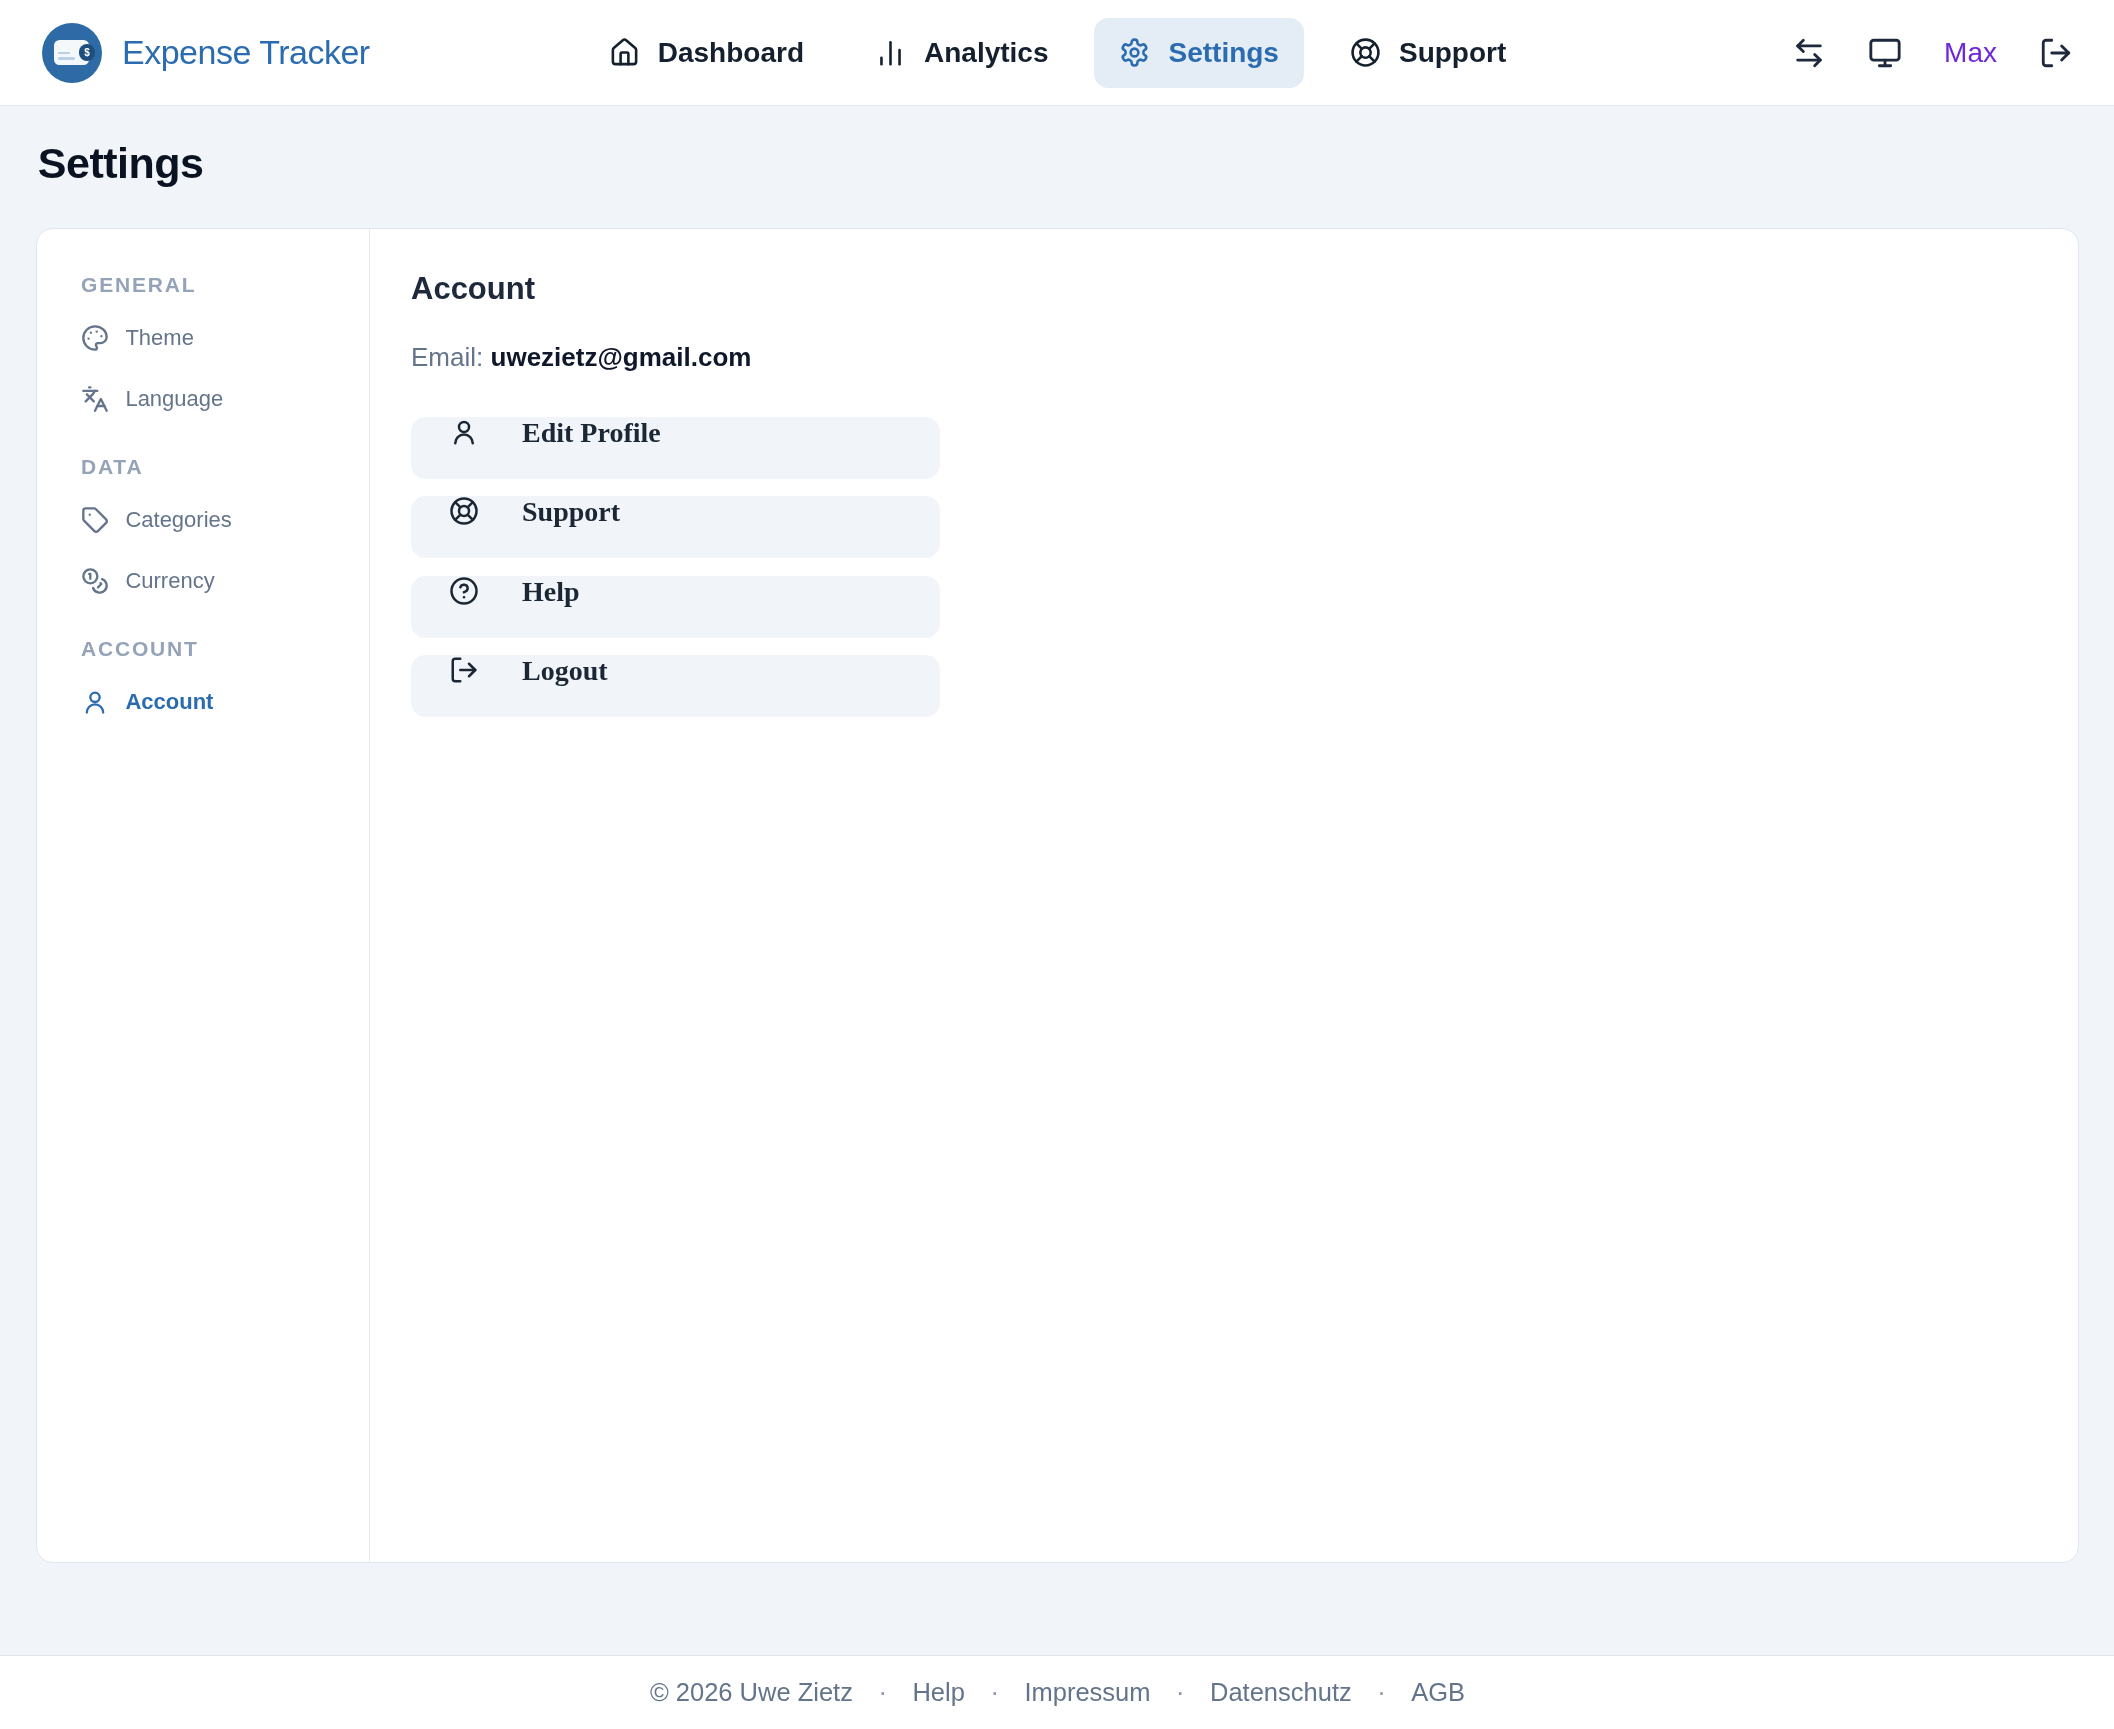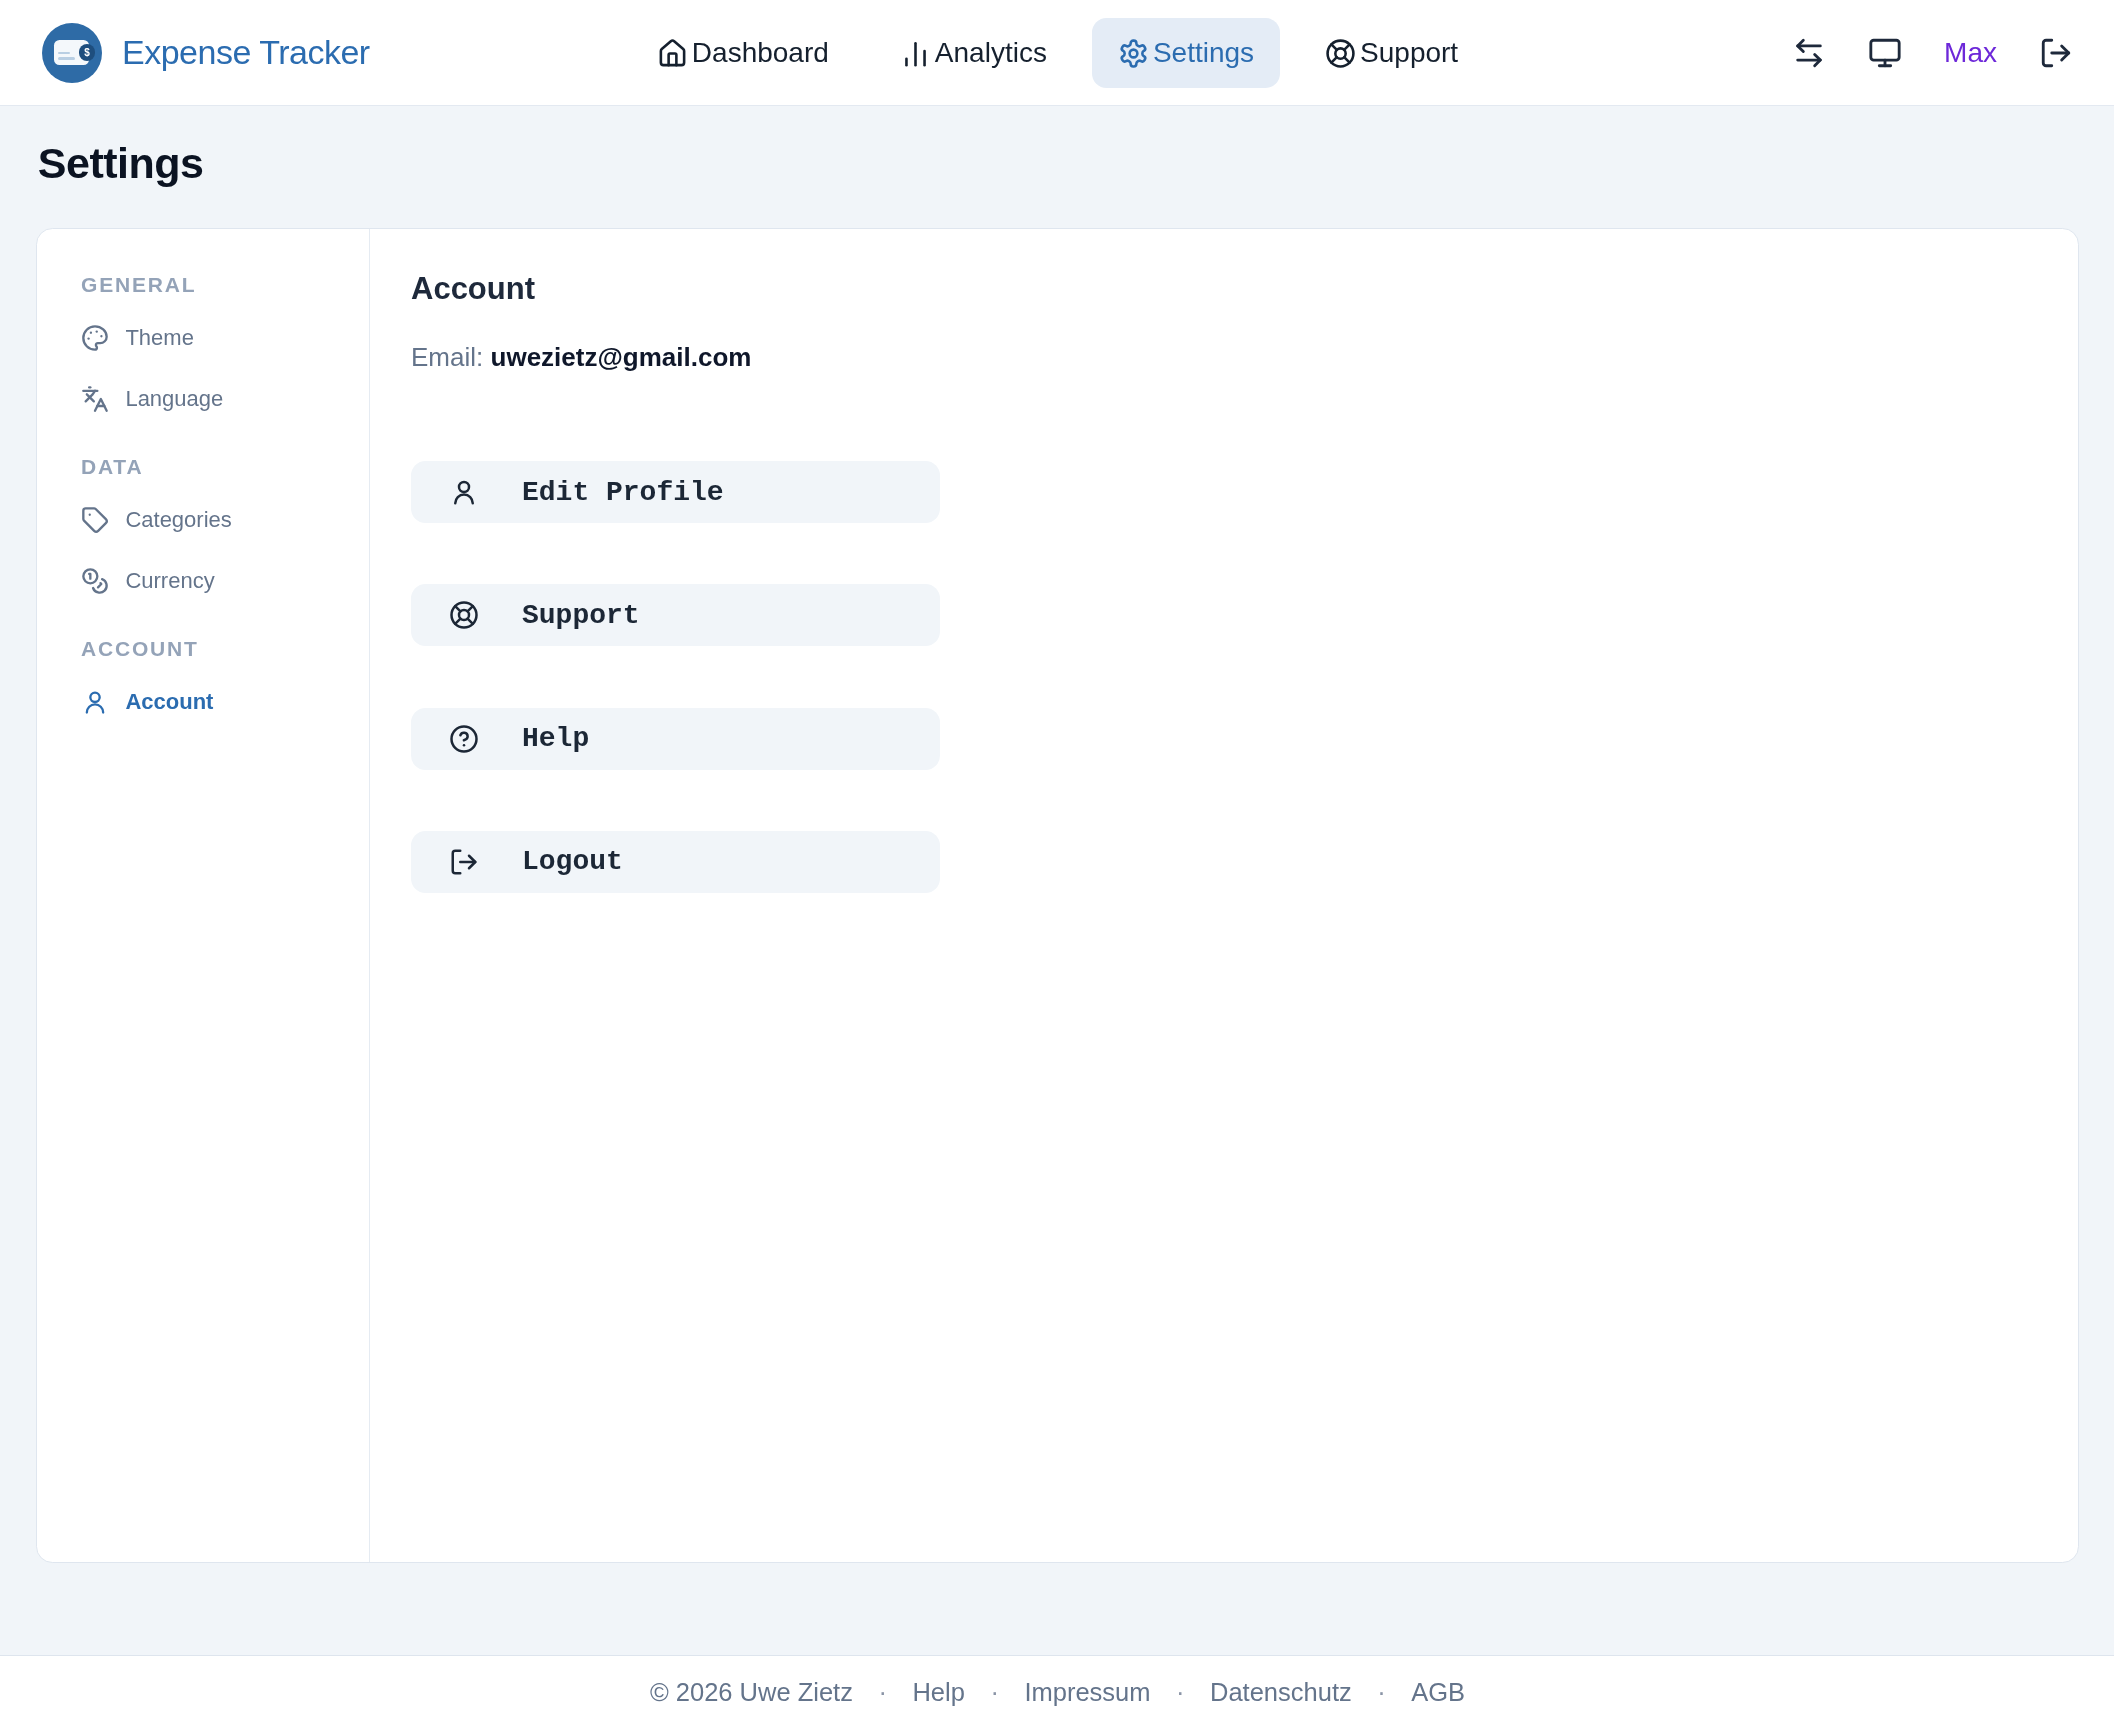--- a/index.html
+++ b/index.html
@@ -32,22 +32,22 @@
   .logo-line.l2{left:4.5px;bottom:5.5px;width:16.4px;}
   .logo-badge{
     position:absolute;right:-6.4px;top:4.5px;width:16.4px;height:16.4px;border-radius:50%;
     background:#1e4e7e;color:#fff;font-size:10px;font-weight:700;
     display:flex;align-items:center;justify-content:center;
   }
   .brand-name{font-size:34px;font-weight:400;color:var(--brand);letter-spacing:-0.5px;white-space:nowrap;}
 
   nav{display:flex;align-items:center;gap:20px;flex:none;}
   .nav-item{
-    display:flex;align-items:flex-end;gap:4px;padding:19px 25.5px;border-radius:14.5px;
-    font-size:28px;font-weight:400;color:#15202e;
+    display:flex;align-items:flex-start;gap:18px;padding:19px 25.5px;border-radius:14.5px;
+    font-size:28px;font-weight:700;color:#15202e;
   }
   .nav-item svg{width:31px;height:31px;}
   .nav-item.active{background:var(--nav-active-bg);color:var(--brand);}
 
   .nav-right{flex:1;display:flex;align-items:center;justify-content:flex-end;gap:42px;}
   .nav-right svg{width:34px;height:34px;color:#1e293b;}
   .user-name{font-size:28px;color:#6d28d9;}
 
   
   .content{flex:1;padding:0 36px;min-height:0;}
@@ -67,22 +67,22 @@
   .side-item.active{color:var(--brand);font-weight:700;}
 
   
   .panel{flex:1;padding:42px 44px 0 41px;}
   h2.panel-heading{margin:0;font-size:31px;font-weight:700;color:var(--text-heading);}
   .email-row{margin:35px 0 44px;font-size:26px;color:var(--text-muted);}
   .email-value{color:var(--text-dark);font-weight:700;margin-left:7.3px;}
   .actions{display:flex;flex-direction:column;gap:17.3px;}
   .action-btn{
     width:529px;height:62px;border:none;border-radius:14.5px;background:var(--button-bg);
-    display:flex;align-items:center;padding:0 0 0 38px;gap:43px;
-    font-family:Liberation Mono, monospace;font-size:28px;font-weight:600;color:#1c2736;text-align:left;margin-top:44px;
+    display:flex;align-items:flex-start;padding:0 0 0 38px;gap:43px;
+    font-family:Liberation Serif, serif;font-size:28px;font-weight:600;color:#1c2736;text-align:left;
   }
   .action-btn svg{width:30px;height:30px;color:#1c2736;}
 
   
   footer{
     height:74px;flex:none;background:#fff;border-top:1.8px solid #dee5ee;
     display:flex;align-items:center;justify-content:center;gap:25.5px;
     font-size:25.5px;color:var(--footer-text);
   }
   footer .dot{color:#8a94a6;}

